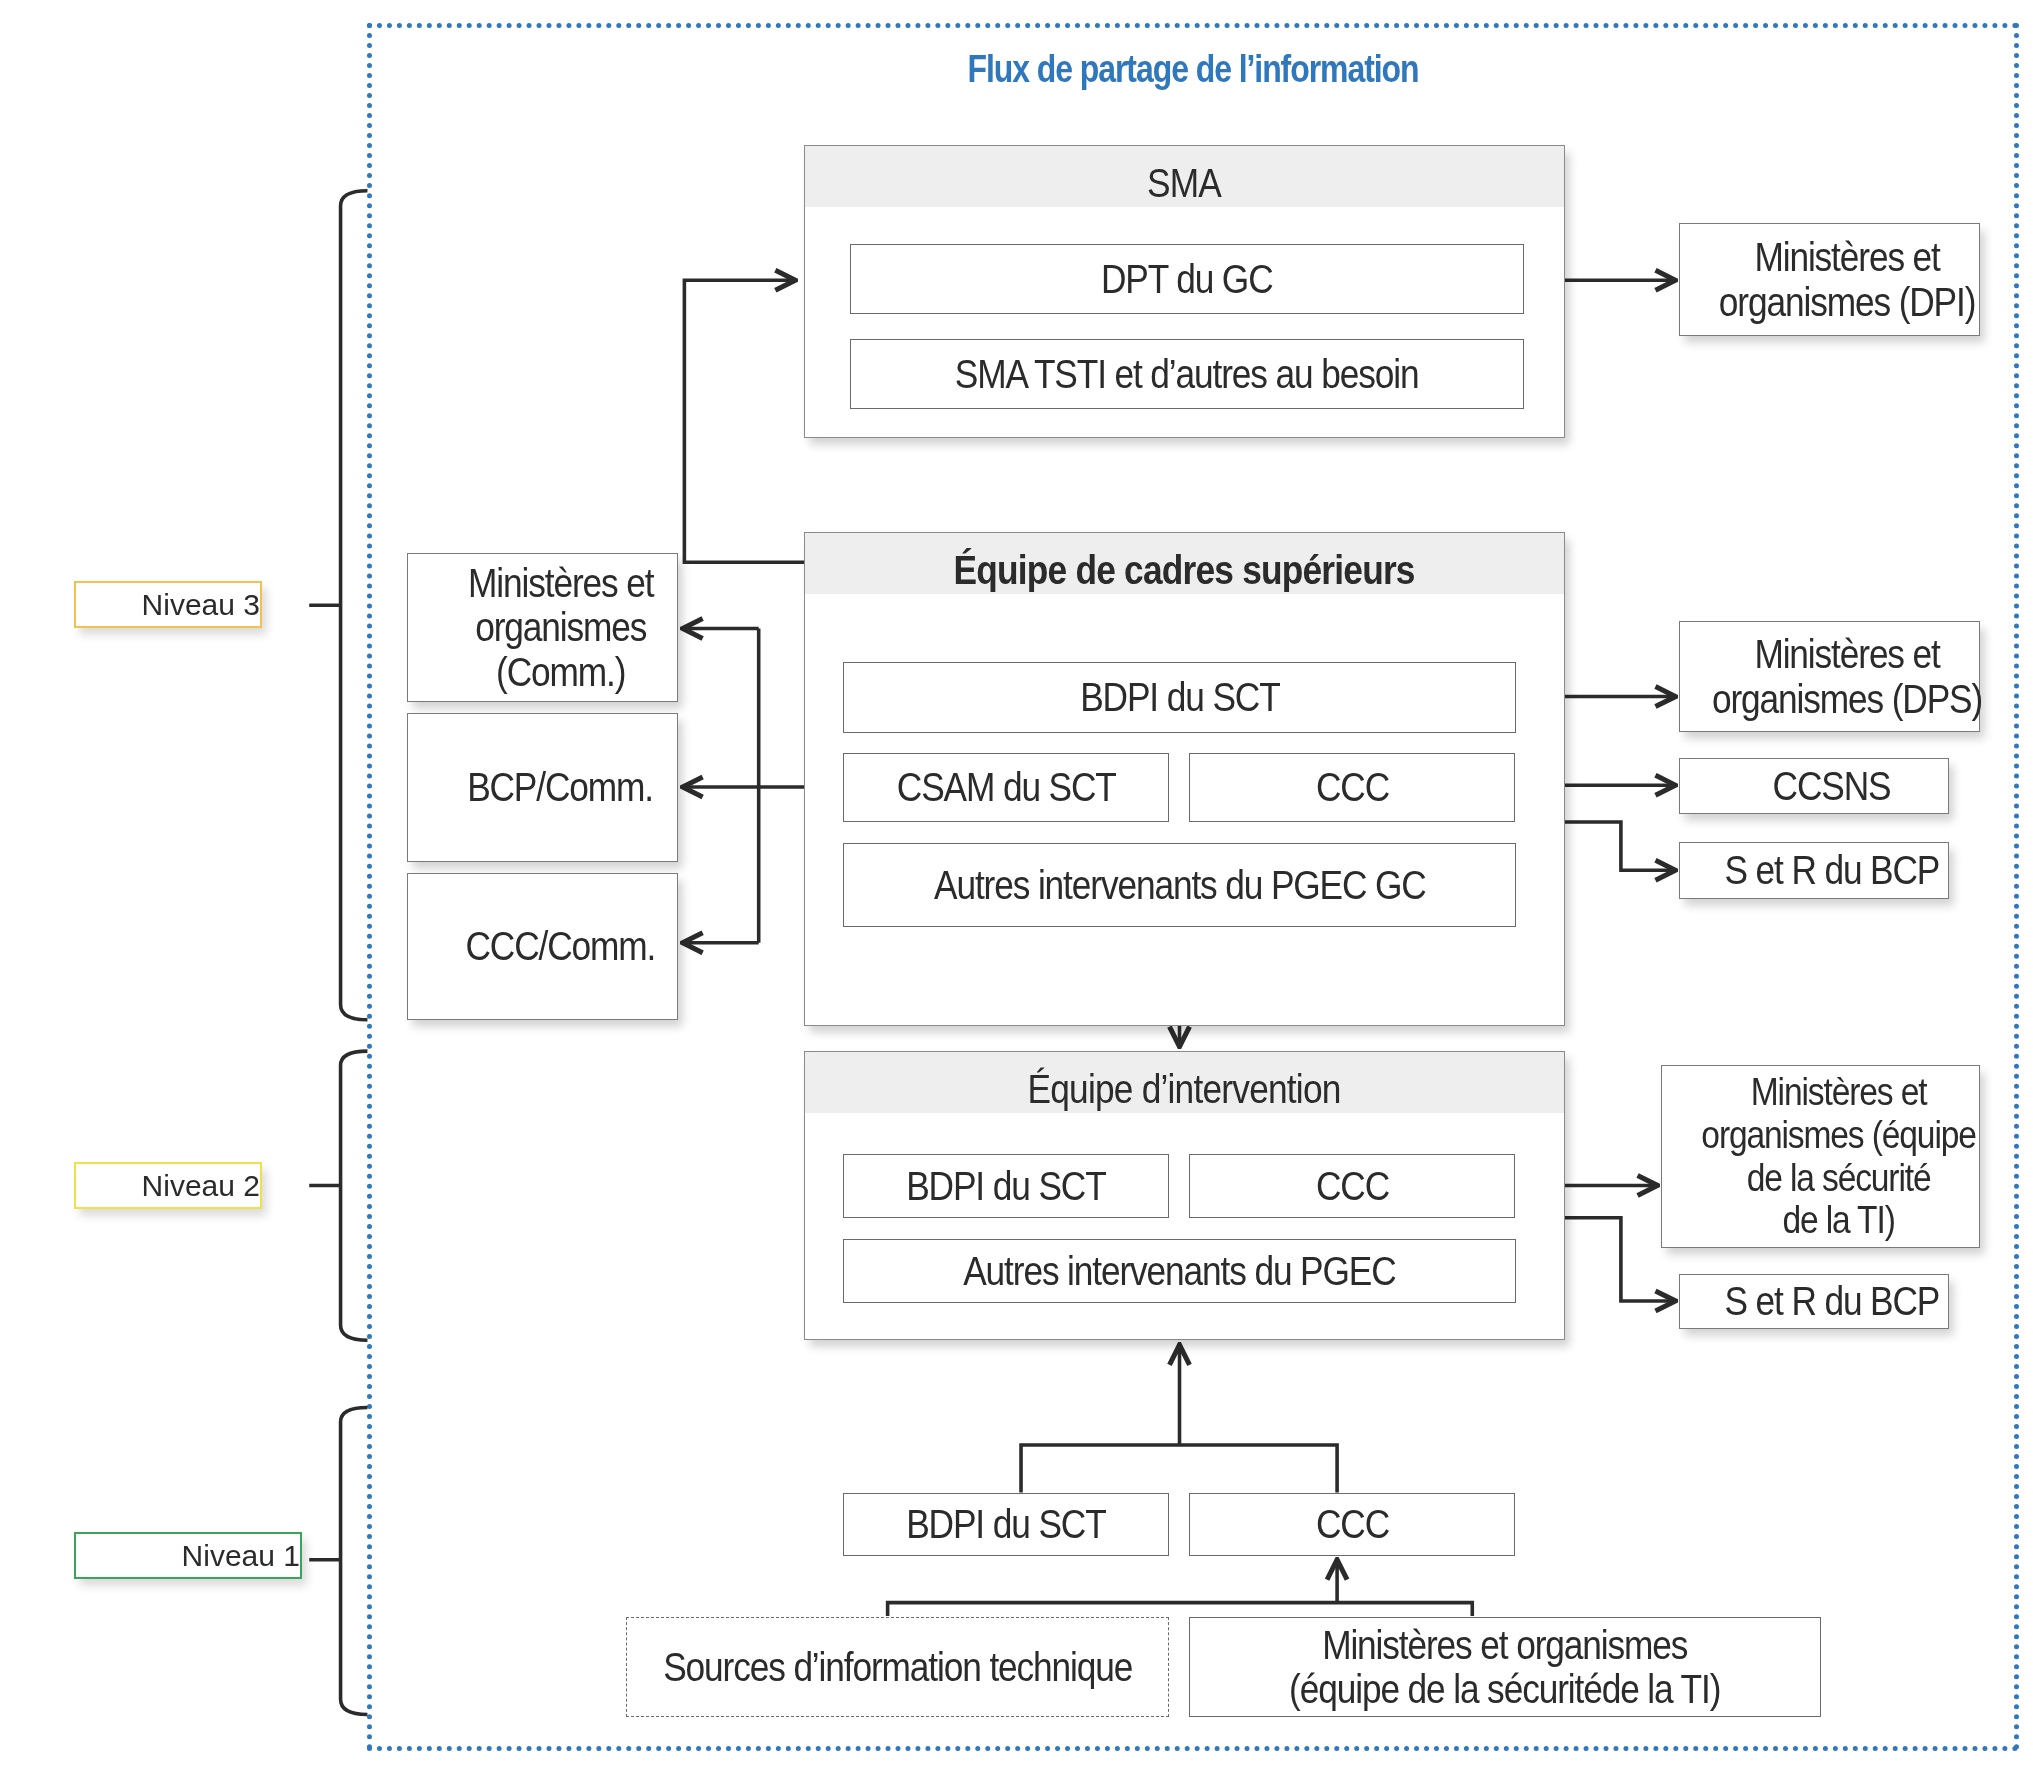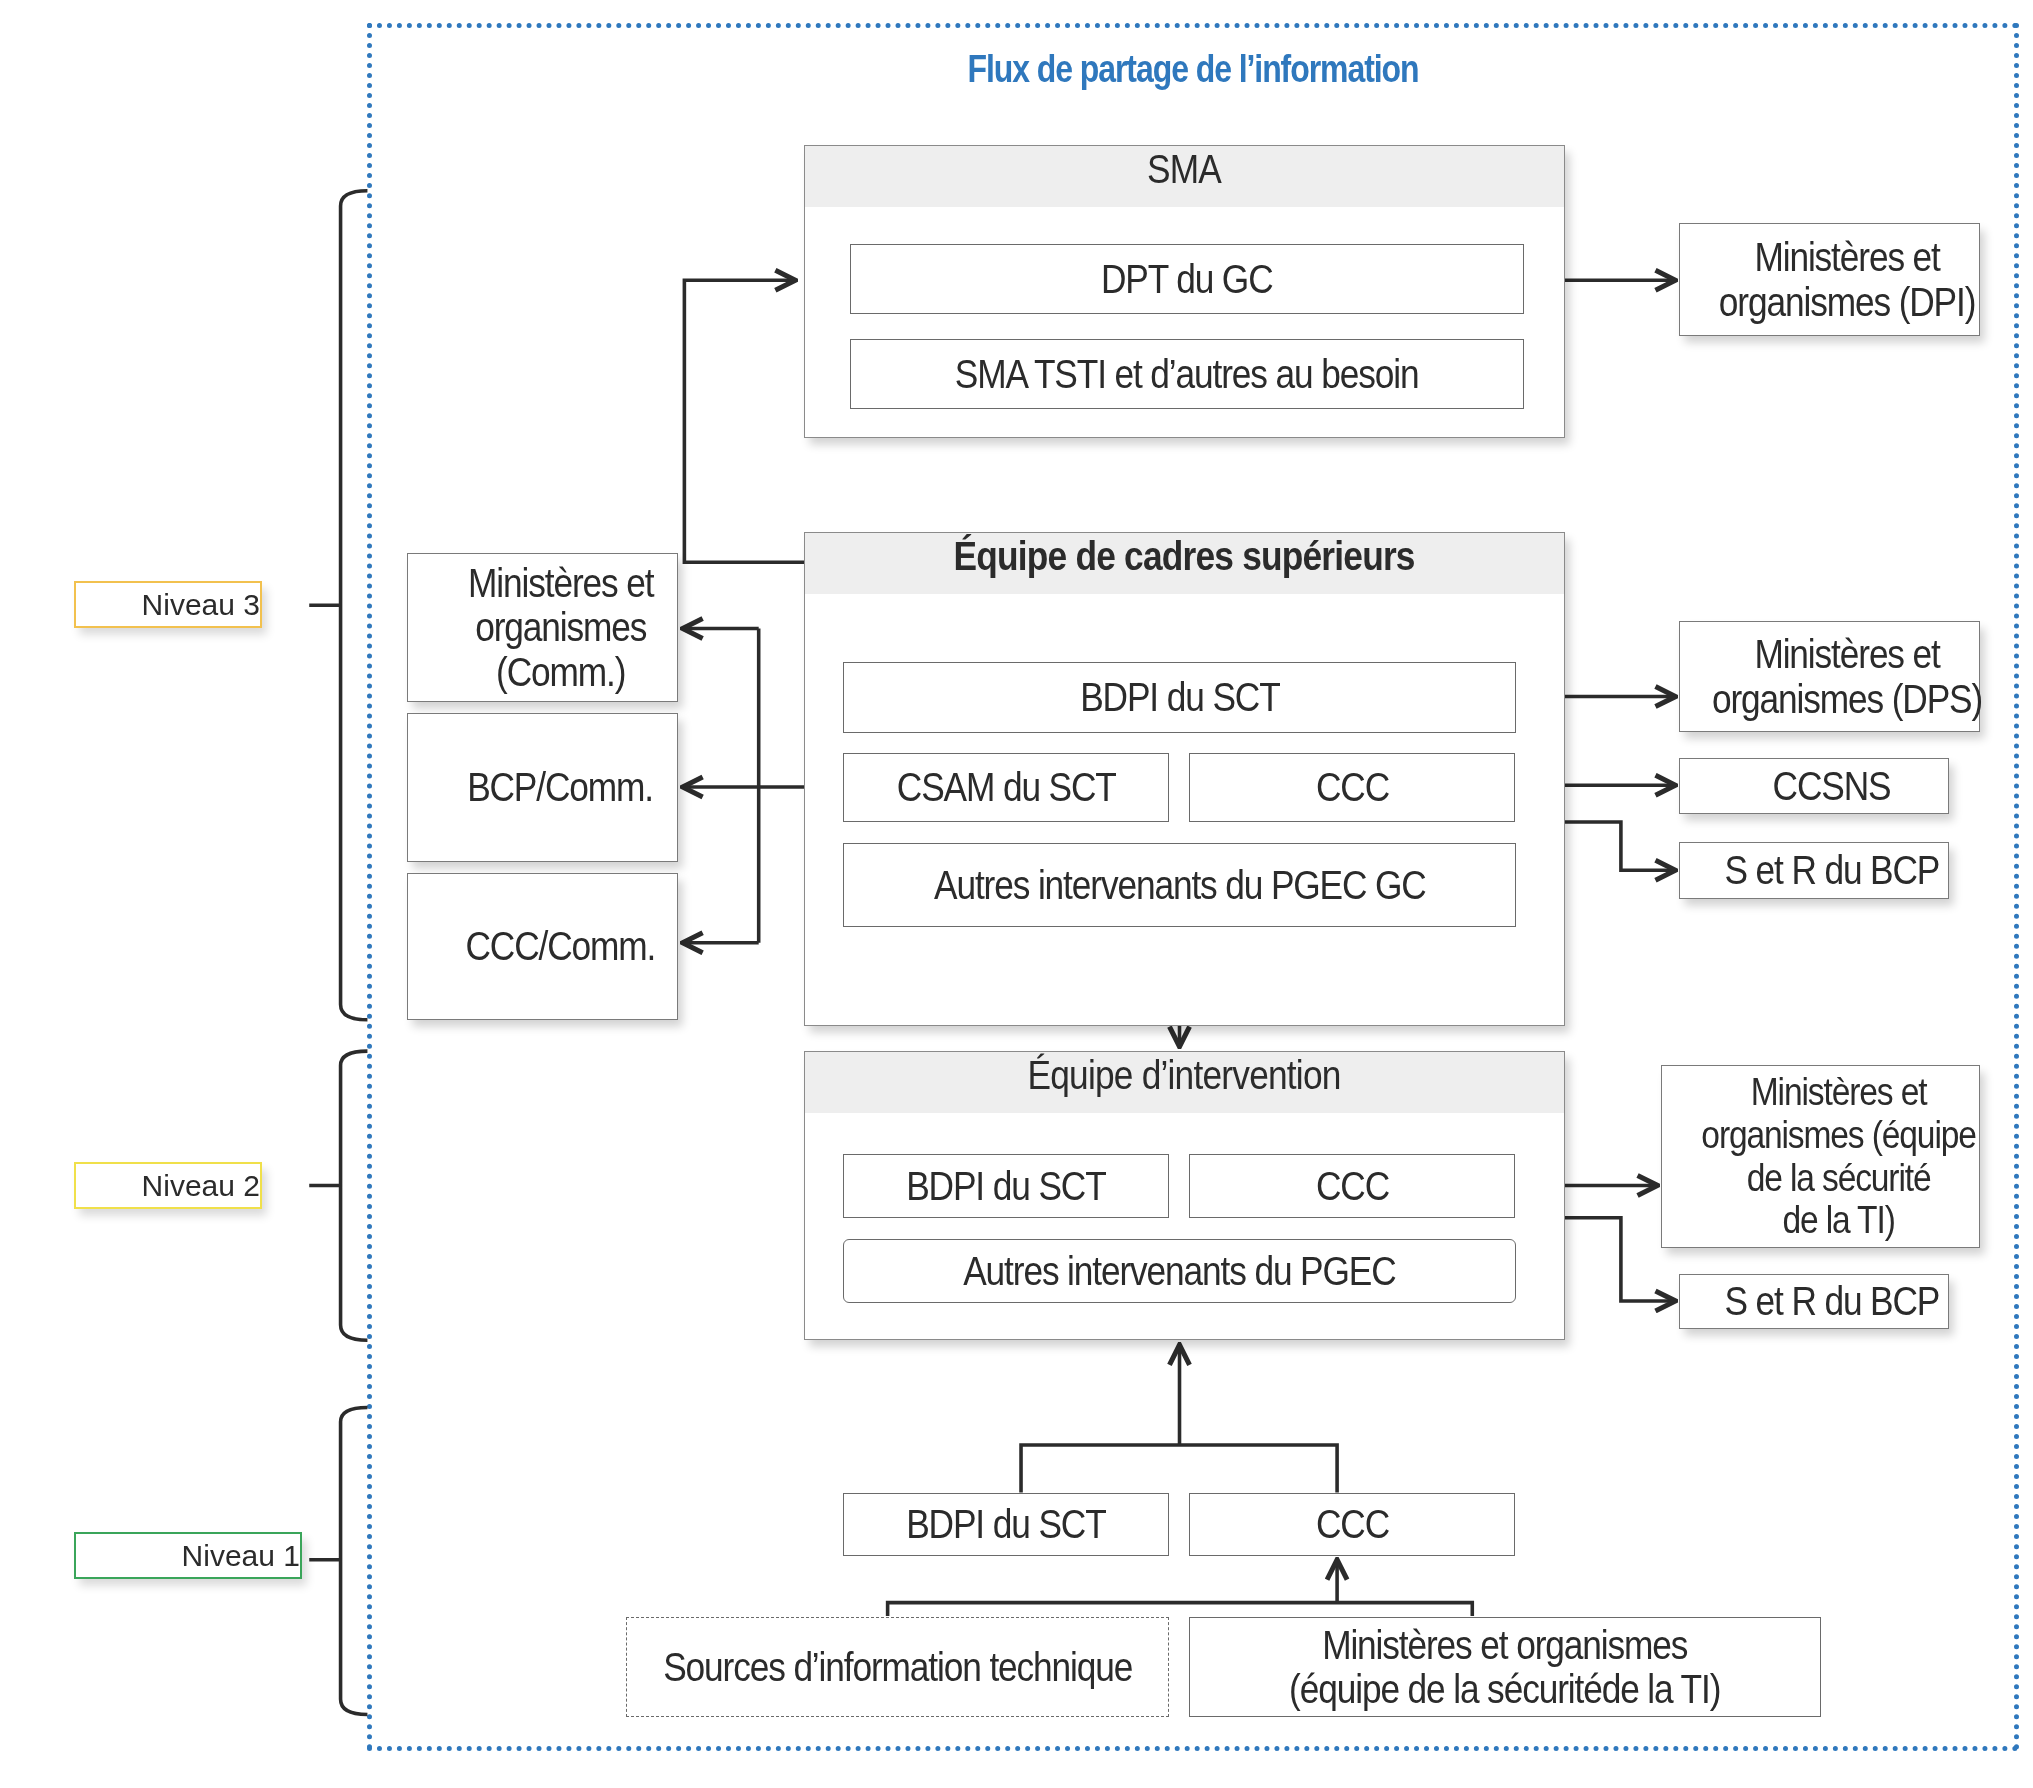--- a/index.html
+++ b/index.html
@@ -7,21 +7,21 @@
          font-family:"Liberation Sans", sans-serif; color:#2b2b2b; }
   .abs { position:absolute; box-sizing:border-box; }
   .frame { left:367px; top:23px; width:1652px; height:1728px;
            border:5.4px dotted #2f78bd; }
   .title { left:367px; width:1652px; top:47px; text-align:center;
            font-size:39px; font-weight:bold; color:#2f78bd; letter-spacing:-1.3px;
            transform:scaleX(0.82); transform-origin:center; }
   .group { background:#ffffff; border:1.8px solid #8a8a8a;
            box-shadow:5.4px 7.2px 9px rgba(0,0,0,0.18); }
   .group-head { position:absolute; left:0; right:0; top:0; height:61px; background:#eeeeee;
-                display:flex; align-items:flex-start; justify-content:center;
+                display:flex; align-items:flex-end; justify-content:center;
                 font-size:41px; letter-spacing:-0.9px; }
   .box { background:#ffffff; border:1.8px solid #6a6a6a;
          display:flex; align-items:center; justify-content:center; text-align:center;
          font-size:41px; line-height:1.08; letter-spacing:-1.3px; }
   .box.shadow { box-shadow:5.4px 7.2px 9px rgba(0,0,0,0.18); border-color:#7a7a7a;padding-left:36px; }
   .box.dashed { border:1.8px dashed #6a6a6a; }
   .cond { display:inline-block; transform:scaleX(0.86); transform-origin:center; white-space:nowrap; }
   .level { background:#fff; border:2.7px solid; display:flex; align-items:center; justify-content:flex-end;
            font-size:30px; box-shadow:5.4px 7.2px 9px rgba(0,0,0,0.15); }
   svg.lines { position:absolute; left:0; top:0; }
@@ -139,21 +139,21 @@
   <div class="group-head">
       <span class="cond">Équipe d’intervention</span>
     </div>
 </div>
 <div class="abs box" style="left:843px;top:1154px;width:326px;height:64px;">
     <span class="cond">BDPI du SCT</span>
   </div>
 <div class="abs box" style="left:1189px;top:1154px;width:326px;height:64px;">
     <span class="cond">CCC</span>
   </div>
-<div class="abs box" style="left:843px;top:1239px;width:673px;height:64px;border-radius:6px;">
+<div class="abs box" style="left:843px;top:1239px;width:673px;height:64px;">
     <span class="cond">Autres intervenants du PGEC</span>
   </div>
 
 <div class="abs box shadow" style="left:1661px;top:1065px;width:319px;height:183px;font-size:39px;line-height:1.1;">
   <span class="cond"><span>Ministères et</span><br><span>organismes (équipe</span><br><span>de la sécurité</span><br><span>de la TI)</span></span>
 </div>
 <div class="abs box shadow" style="left:1679px;top:1274px;width:270px;height:55px;">
     <span class="cond">S et R du BCP</span>
   </div>
 

